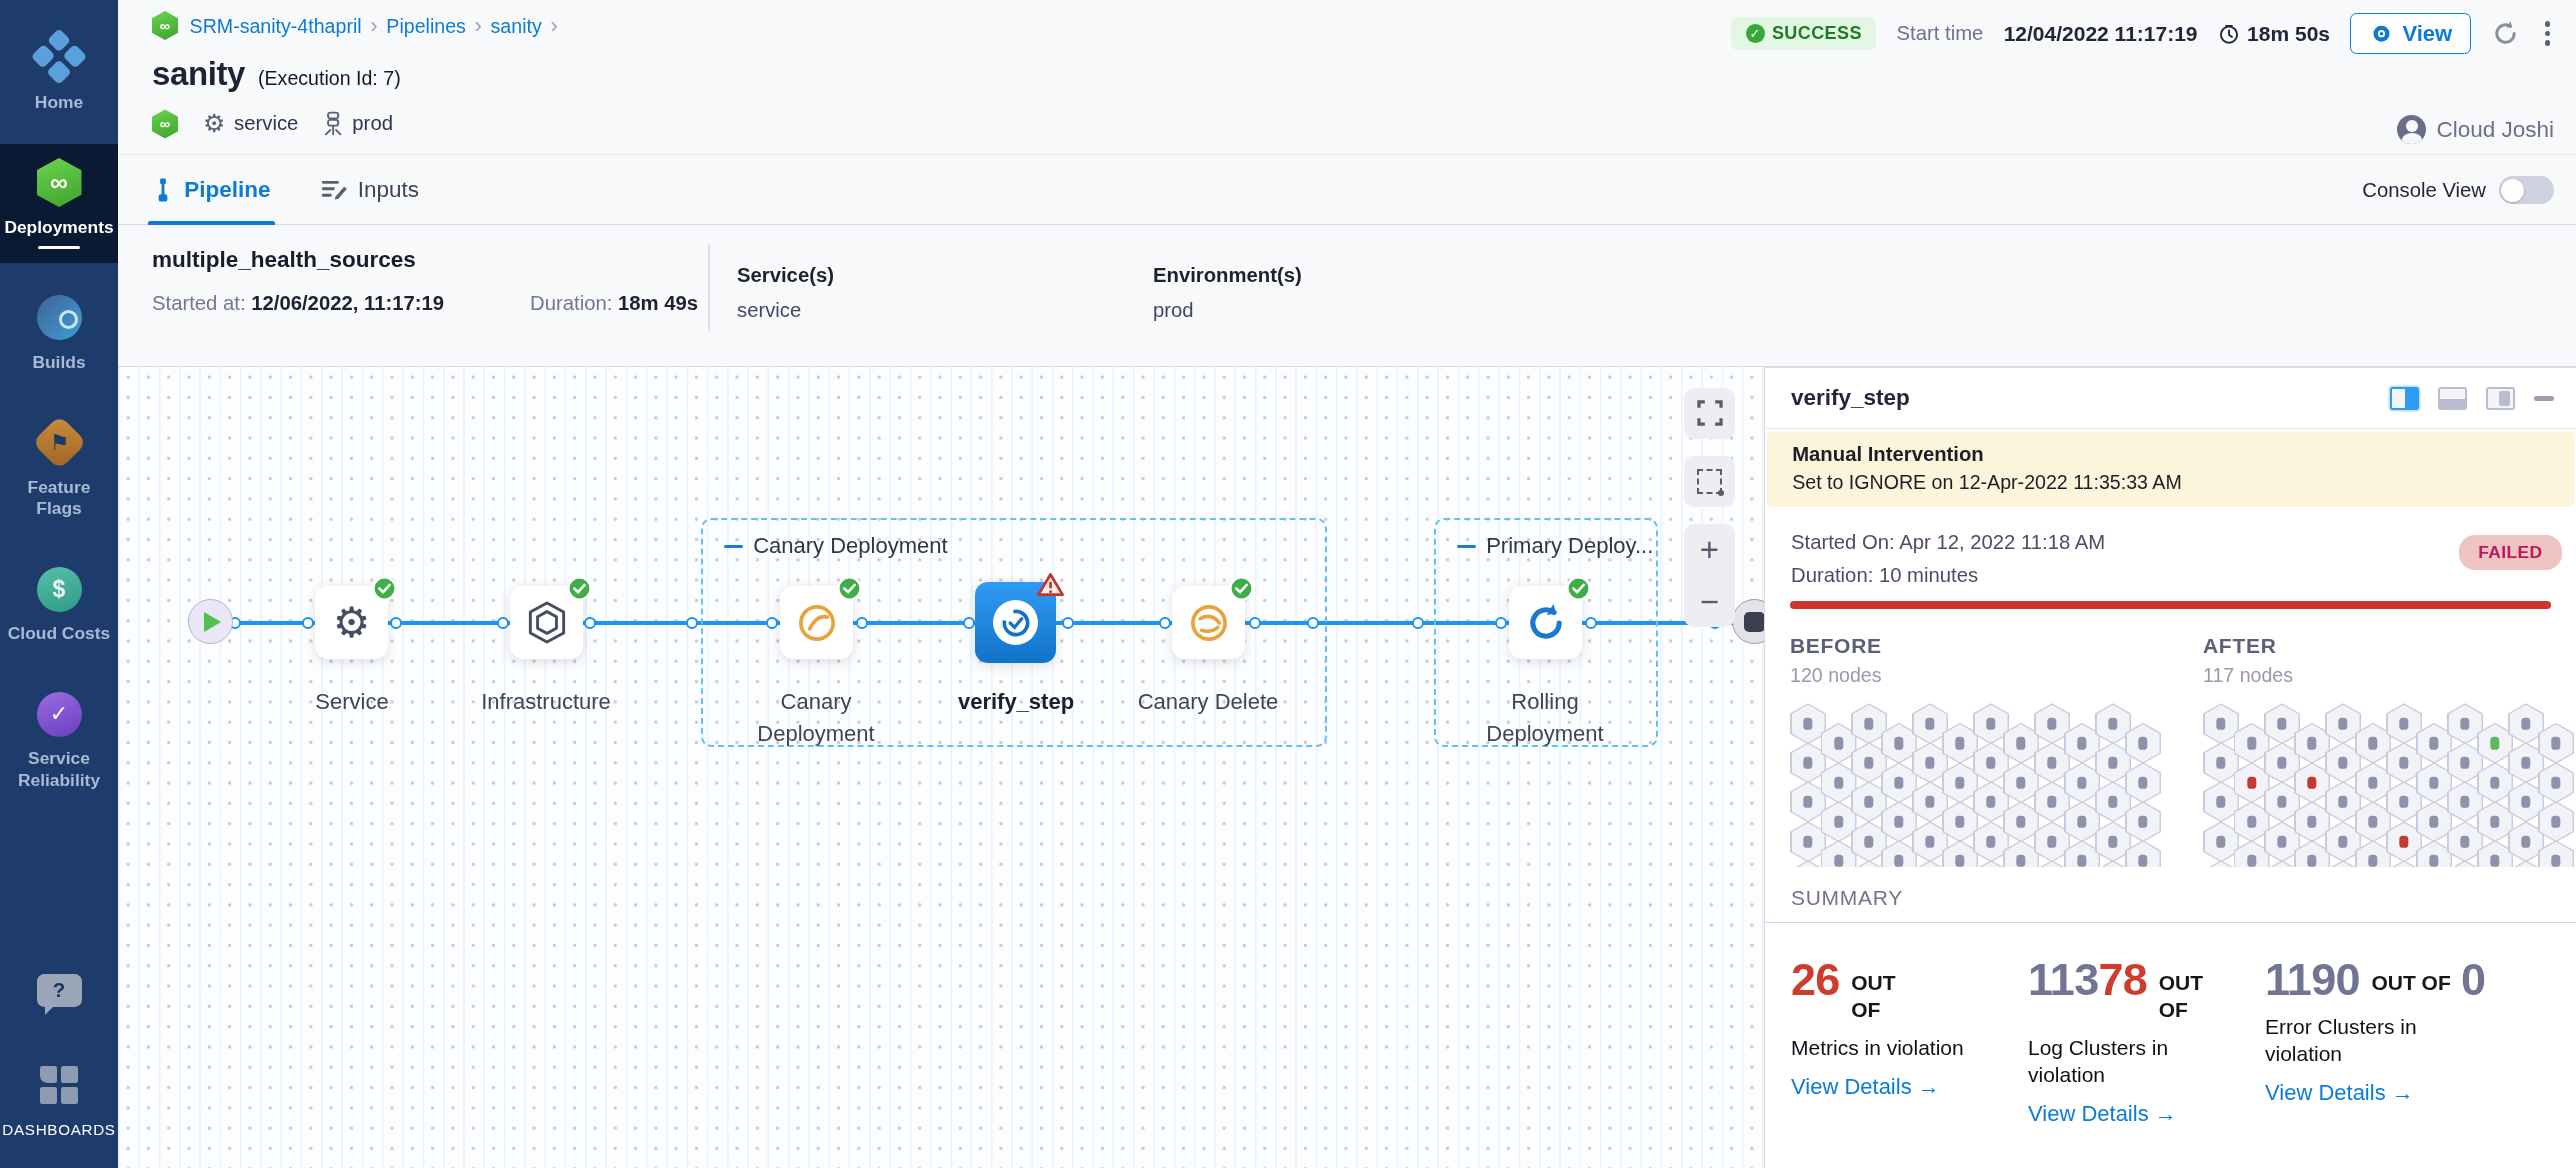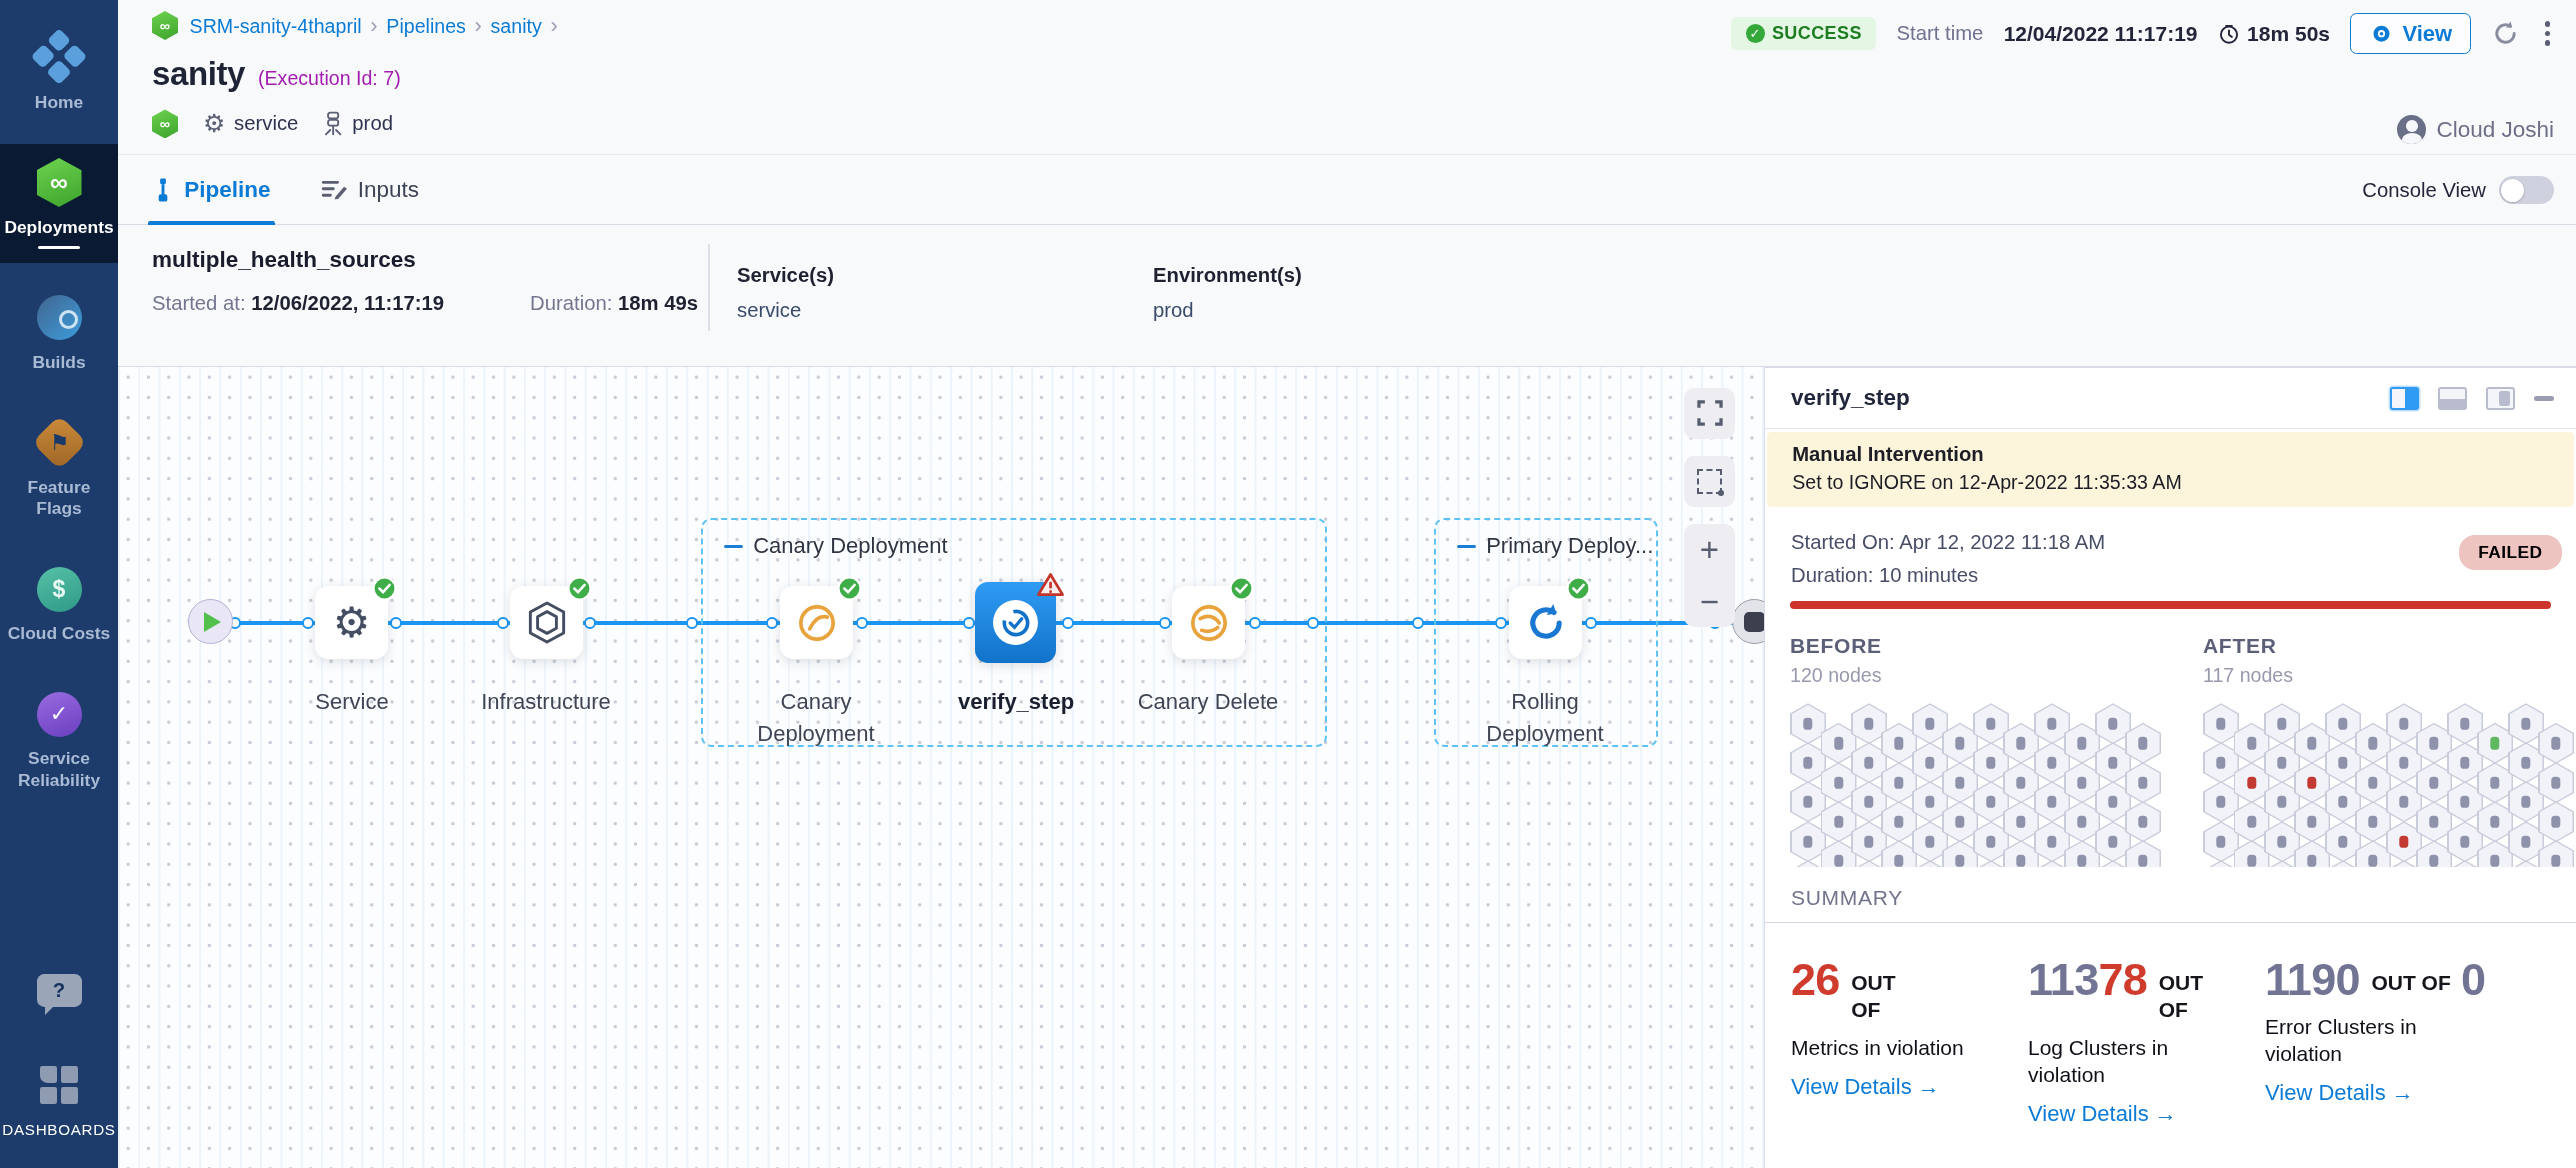--- a/index.html
+++ b/index.html
@@ -34,21 +34,21 @@
   .ic-dash span:first-child { border-radius:2.2px 2.2px 2.2px 7.3px; }
 
   
   .main { flex:1; position:relative; display:flex; flex-direction:column; background:#f8f9fb; }
   .row-crumb { height:51px; display:flex; align-items:center; padding-left:34px; }
   .crumb-hex { width:26px; height:29px; background:linear-gradient(160deg,#6ed34f,#3da32c); clip-path:polygon(50% 0,100% 25%,100% 75%,50% 100%,0 75%,0 25%); display:flex; align-items:center; justify-content:center; color:#fff; font-size:14.5px; font-weight:bold; margin-right:11.6px; }
   .crumb a { color:#0b7bd6; font-size:19.6px; text-decoration:none; cursor:pointer; }
   .crumb .sep { color:#9ca0b5; font-size:22px; margin:0 8.7px; }
   .row-title { padding:4.4px 0 0 34px; display:flex; align-items:baseline; }
   .pg-title { font-size:33px; font-weight:bold; color:#1e2436; letter-spacing:-0.4px; }
-  .exec-id { font-size:19.6px; color:#a21caf; margin-left:13px; }
+  .exec-id { font-size:19.6px; color:#0f172a; margin-left:13px; }
   .row-tags { height:62px; display:flex; align-items:center; padding-left:34px; gap:25px; border-bottom:0.7px solid #e7e9f0; }
   .tag { display:flex; align-items:center; gap:8.7px; font-size:20.3px; color:#2e3350; }
   .tag .gear { font-size:25px; color:#5b6075; }
   .hdr-right1 { position:absolute; top:13px; right:22px; display:flex; align-items:center; gap:20.3px; }
   .badge-success { display:flex; align-items:center; gap:7.3px; background:#e4f7e4; border-radius:5.8px; height:33px; padding:0 14.5px; font-size:18px; font-weight:bold; color:#1e7d22; letter-spacing:0.4px; }
   .ck { width:19px; height:19px; border-radius:50%; background:#34a838; color:#fff; font-size:13px; display:flex; align-items:center; justify-content:center; }
   .lab-grey { color:#6e7190; font-size:20.3px; }
   .val-dark { color:#23263a; font-size:21px; font-weight:bold; }
   .dur { display:flex; align-items:center; gap:7.3px; color:#23263a; font-size:21px; font-weight:bold; }
   .btn-view { display:flex; align-items:center; gap:8.7px; border:1.5px solid #0b7bd6; border-radius:6.5px; height:41px; padding:0 17.4px; color:#0b7bd6; font-size:22px; font-weight:bold; background:#fdfdff; cursor:pointer; }
@@ -114,21 +114,21 @@
   .lay.active { border-color:#2f9bf3; box-shadow:0 0 0 1.5px #bfe0fa; }
   .lay.split::after { content:""; position:absolute; right:0; top:0; bottom:0; width:45%; background:#2f9bf3; }
   .lay.bottom::after { content:""; position:absolute; left:0; right:0; bottom:0; height:45%; background:#b9bcce; }
   .lay.right::after { content:""; position:absolute; right:2.9px; top:2.2px; bottom:2.2px; width:45%; background:#b9bcce; border-radius:2.2px; }
   .collapse { width:20.3px; height:4.4px; background:#9a9db2; border-radius:2.2px; cursor:pointer; }
   .banner { margin:2.2px; background:#fcf5dc; border-radius:4.4px; padding:11.6px 25px 13px; }
   .banner .bt { font-size:20.3px; font-weight:bold; color:#1d1d26; }
   .banner .bs { font-size:19.6px; color:#1d1d26; margin-top:4.4px; }
   .p-meta { padding:22px 26px 0; position:relative; font-size:20.3px; color:#494e68; }
   .p-meta div { margin-bottom:10.2px; }
-  .badge-failed { position:absolute; right:14.5px; top:26px; background:#edc4c0; color:#000000; font-size:17.4px; font-weight:bold; letter-spacing:0.4px; border-radius:16px; padding:7.3px 19px;text-align:right; }
+  .badge-failed { position:absolute; right:14.5px; top:26px; background:#edc4c0; color:#be185d; font-size:17.4px; font-weight:bold; letter-spacing:0.4px; border-radius:16px; padding:7.3px 19px;text-align:right; }
   .p-bar { margin:14.5px 25px 0; height:8px; border-radius:4.4px; background:#cd342b; }
   .grids { display:flex; gap:35px; padding:25px 25px 0; }
   .gridbox { width:378px; }
   .g-title { font-size:21px; color:#5b5f78; letter-spacing:0.7px; font-weight:bold; }
   .g-sub { font-size:19.6px; color:#9799ac; margin-top:5.8px; }
   .hexes { position:relative; width:378px; height:164px; overflow:hidden; margin-top:16px; }
   .hex { position:absolute; width:36px; height:41px; clip-path:polygon(50% 0,100% 25%,100% 75%,50% 100%,0 75%,0 25%); background:#c9ccda; cursor:pointer; }
   .hex-in { position:absolute; inset:1.5px; clip-path:polygon(50% 0,100% 25%,100% 75%,50% 100%,0 75%,0 25%); background:#f2f3f9; }
   .hex-dot { position:absolute; left:50%; top:50%; transform:translate(-50%,-50%); width:9.4px; height:12.3px; border-radius:3.6px; background:#8e92ab; }
   .p-sumlbl { padding:19px 26px 0; font-size:21px; color:#71748c; letter-spacing:0.7px; }

